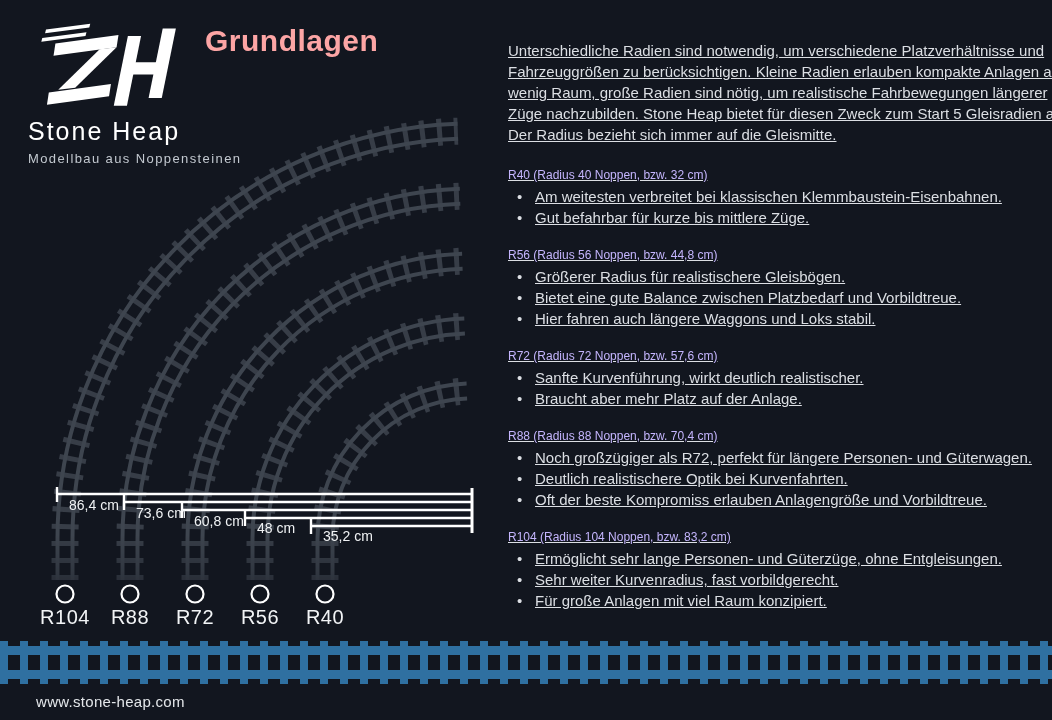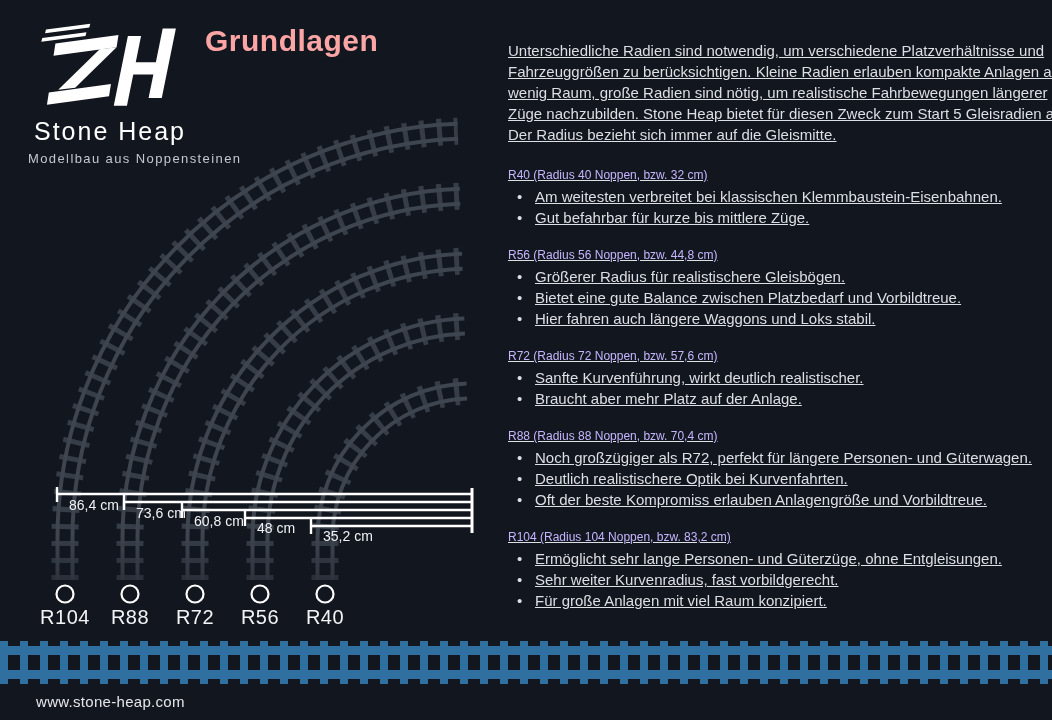--- a/index.html
+++ b/index.html
@@ -2,21 +2,21 @@
 <html><head>
 <meta charset="utf-8">
 <style>
   html,body{margin:0;padding:0;background:#0b0e14;}
   .page{
     position:relative;width:1052px;height:720px;overflow:hidden;
     background:#12161f;color:#dcdfe4;
     font-family:"Liberation Sans",sans-serif;
   }
   
-  .logo-block{position:absolute;left:28px;top:20px;width:164px;text-align:center;}
+  .logo-block{position:absolute;left:28px;top:20px;width:164px;}
   .logo-mark{display:block;margin:0 auto;}
   .brand{font-size:25px;letter-spacing:2px;color:#ffffff;white-space:nowrap;margin-top:1px;}
   .tagline{font-size:13px;letter-spacing:1.4px;color:#c3c9d0;margin-top:5px;white-space:nowrap;}
   .title{position:absolute;left:205px;top:24px;margin:0;font-size:30px;font-weight:bold;
          color:#fca5a5;letter-spacing:.5px;}
   
   .content{position:absolute;left:508px;top:40px;width:560px;font-size:15px;line-height:21px;text-decoration:underline;}
   .content .intro{margin:0 0 20px 0;}
   .content section{margin-bottom:17px;}
   .content h2{margin:0;font-size:12px;font-weight:normal;line-height:21px;color:#c4b5fd;}

